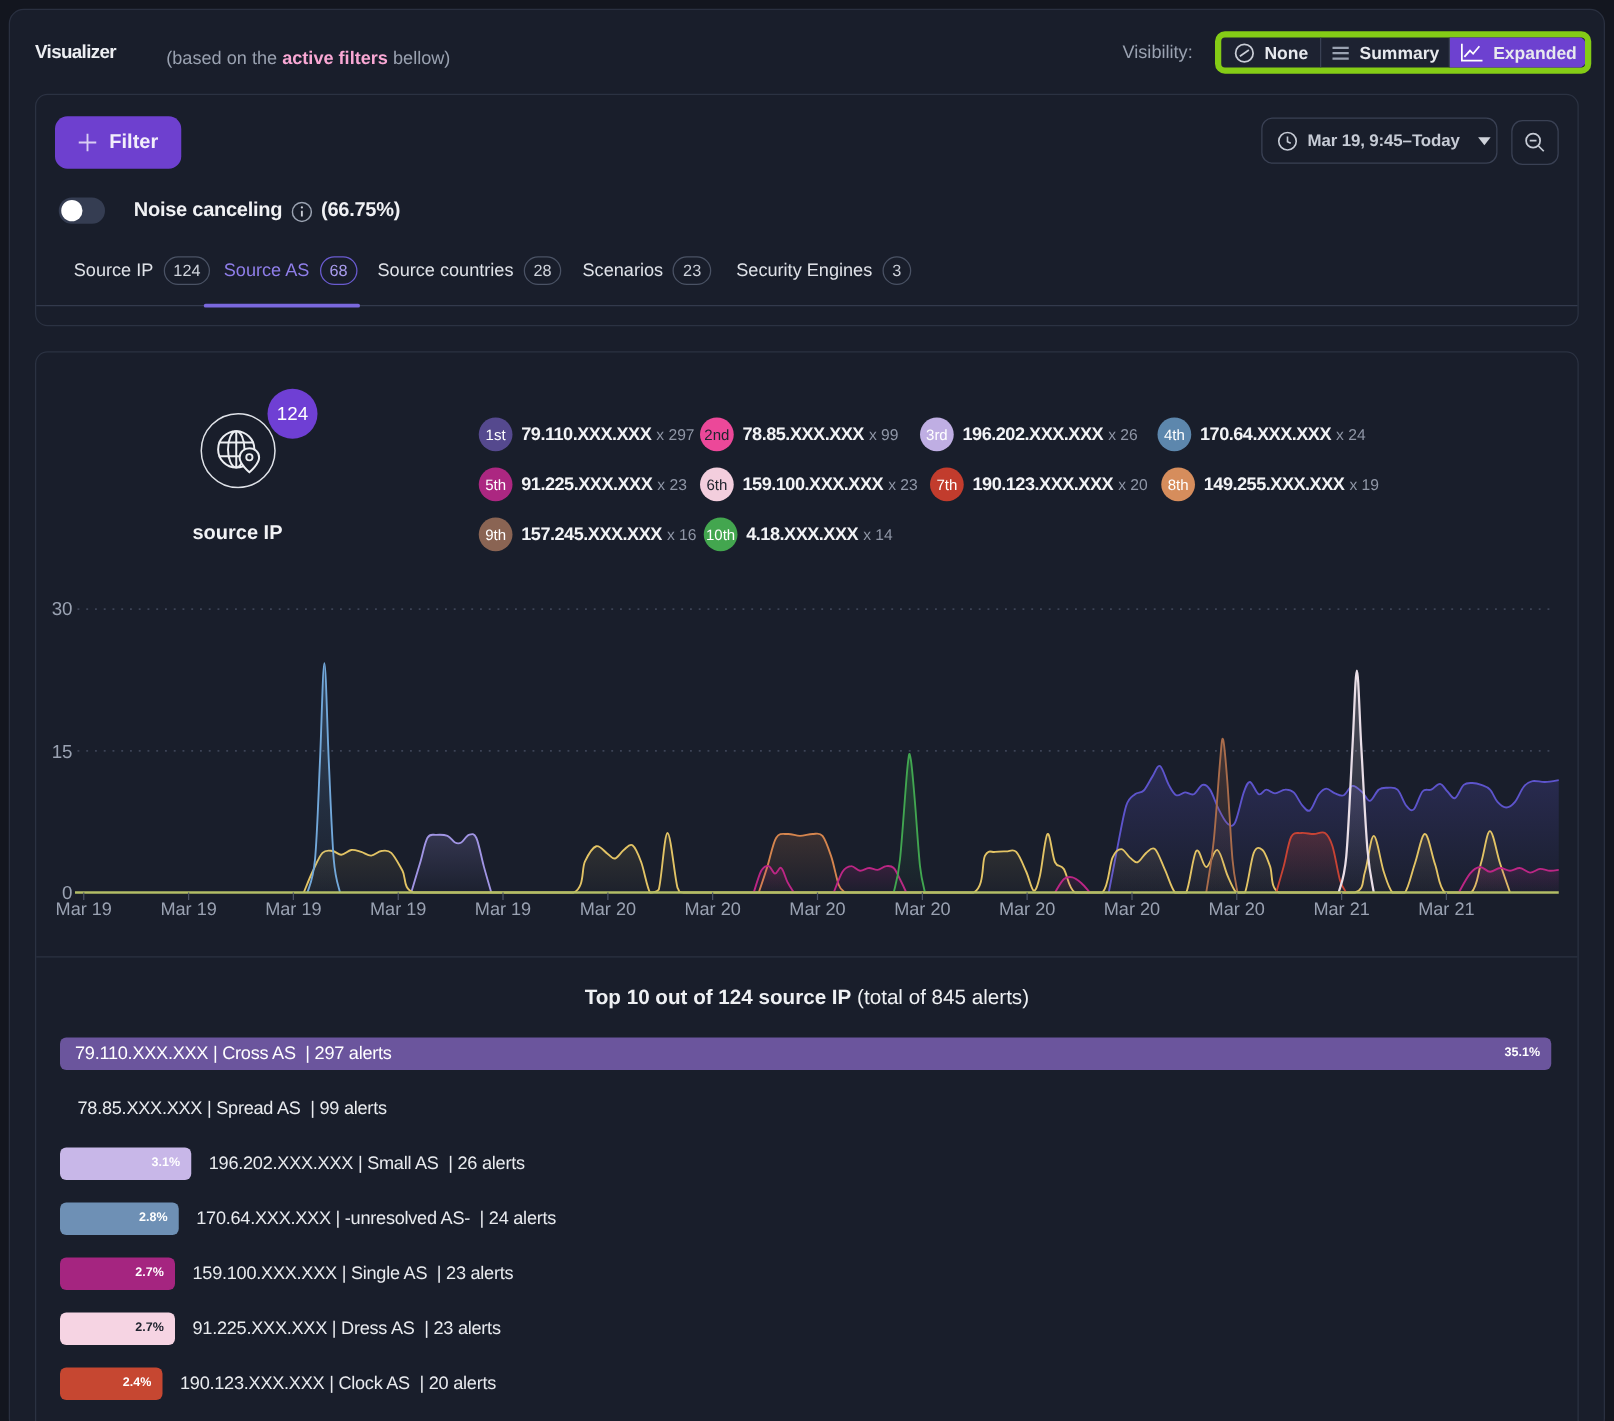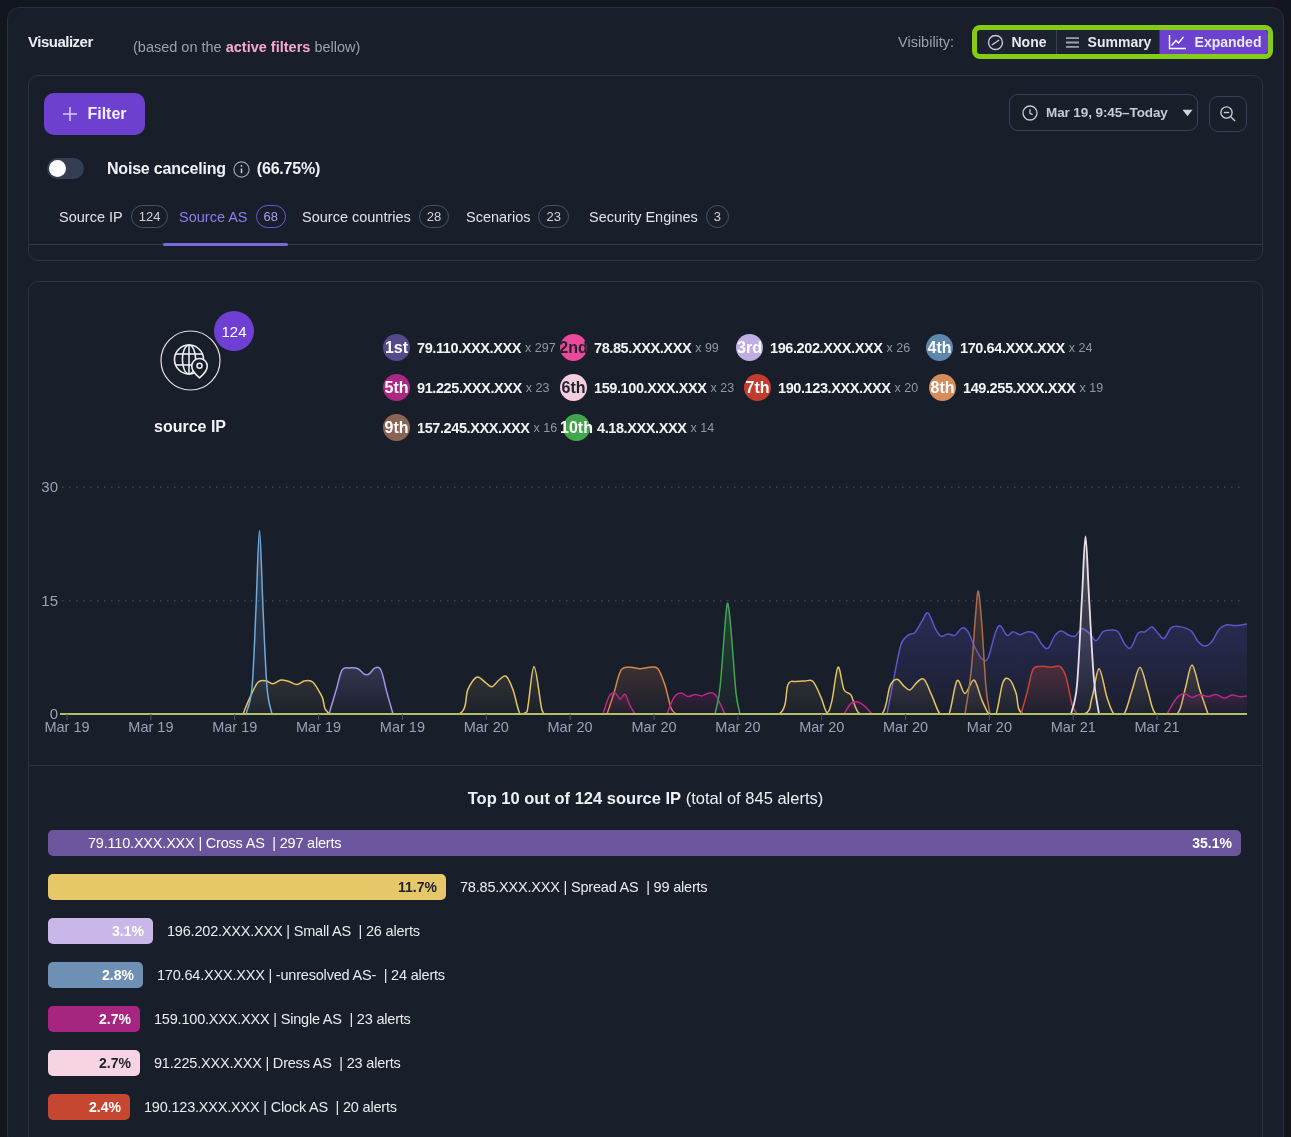--- a/index.html
+++ b/index.html
@@ -23,30 +23,30 @@
 .pill { min-width:22px; height:23px; padding:0 7px; border:1px solid #4a5264; border-radius:12px; display:flex; align-items:center; justify-content:center; font-size:13px; color:#cfd3db; }
 .tab.active { color:#8f7ee9; }
 .tab.active .pill { border-color:#6a5bd0; color:#a99ced; }
 #tabline { position:absolute; left:29px; top:244px; width:1233px; height:1px; background:#333a4c; }
 #tabind { position:absolute; left:163px; top:243px; width:125px; height:3px; background:#7a68dd; border-radius:2px; }
 #cpanel { position:absolute; left:28px; top:281px; width:1235px; height:867px; border:1px solid #2b3242; border-radius:10px; }
 #globe { position:absolute; left:160px; top:330px; }
 #badge124 { position:absolute; left:214px; top:311px; width:40px; height:40px; background:#6f3fd4; border-radius:50%; display:flex; align-items:center; justify-content:center; color:#fff; font-size:15px; }
 #srcip { position:absolute; left:110px; top:418px; width:160px; text-align:center; color:#f2f3f6; font-size:16px; font-weight:700; }
 .lg { position:absolute; display:flex; align-items:center; height:27px; }
-.lgb { width:27px; height:27px; border-radius:50%; display:flex; align-items:center; justify-content:center; font-size:16px; font-weight:700; flex:none; }
+.lgb { width:27px; height:27px; border-radius:50%; display:flex; align-items:center; justify-content:center; font-size:12px; font-weight:400; flex:none; }
 .lgip { margin-left:7px; color:#f2f3f6; font-size:14.5px; font-weight:700; letter-spacing:-0.4px; }
 .lgx { margin-left:4px; color:#8f96a6; font-size:12.5px; }
 #chart { position:absolute; left:0; top:0; }
 #divider { position:absolute; left:29px; top:765px; width:1233px; height:1px; background:#2b3242; }
 #toptitle { position:absolute; left:0; top:789px; width:1291px; text-align:center; font-size:16.5px; color:#eef0f3; }
 #toptitle b { font-weight:700; }
 .barrow { position:absolute; left:48px; height:26px; display:flex; align-items:center; }
-.bar { height:26px; border-radius:5px; display:flex; align-items:center; position:relative; flex:none;padding-left:28px; }
-.pct { position:absolute; right:9px; top:0; line-height:26px; font-size:14px; font-weight:700; }
+.bar { height:26px; border-radius:5px; display:flex; align-items:center; position:relative; flex:none; }
+.pct { position:absolute; right:9px; top:0; line-height:26px; font-size:10px; font-weight:700; }
 .bartxt { margin-left:14px; font-size:14.5px; color:#e9ebef; white-space:nowrap; letter-spacing:-0.2px; }
 .bartxt-in { margin-left:12px; font-size:14.5px; color:#fff; white-space:nowrap; letter-spacing:-0.2px; }
 svg { display:block; flex:none; }
 </style></head>
 <body>
 <div id="main"></div>
 <div id="title">Visualizer</div>
 <div id="subtitle">(based on the <b>active filters</b> bellow)</div>
 <div id="vislabel">Visibility:</div>
 <div id="seg">
@@ -286,23 +286,20 @@
 </svg>
 <div id="divider"></div>
 <div id="toptitle"><b>Top 10 out of 124 source IP</b> (total of 845 alerts)</div>
 <div class="barrow" style="top:830px">
     <div class="bar" style="width:1193px;background:#6b559d">
       <span class="bartxt-in">79.110.XXX.XXX | Cross AS&nbsp; | 297 alerts</span>
       <span class="pct" style="color:#fff">35.1%</span>
     </div>
   </div>
 <div class="barrow" style="top:874px">
-    <div class="bar" style="width:398px;background:#e7c868">
-      <span class="pct" style="color:#20242f">11.7%</span>
-    </div>
     <span class="bartxt">78.85.XXX.XXX | Spread AS&nbsp; | 99 alerts</span>
   </div>
 <div class="barrow" style="top:918px">
     <div class="bar" style="width:105px;background:#c8b7e8">
       <span class="pct" style="color:#fff">3.1%</span>
     </div>
     <span class="bartxt">196.202.XXX.XXX | Small AS&nbsp; | 26 alerts</span>
   </div>
 <div class="barrow" style="top:962px">
     <div class="bar" style="width:95px;background:#6e90b5">

